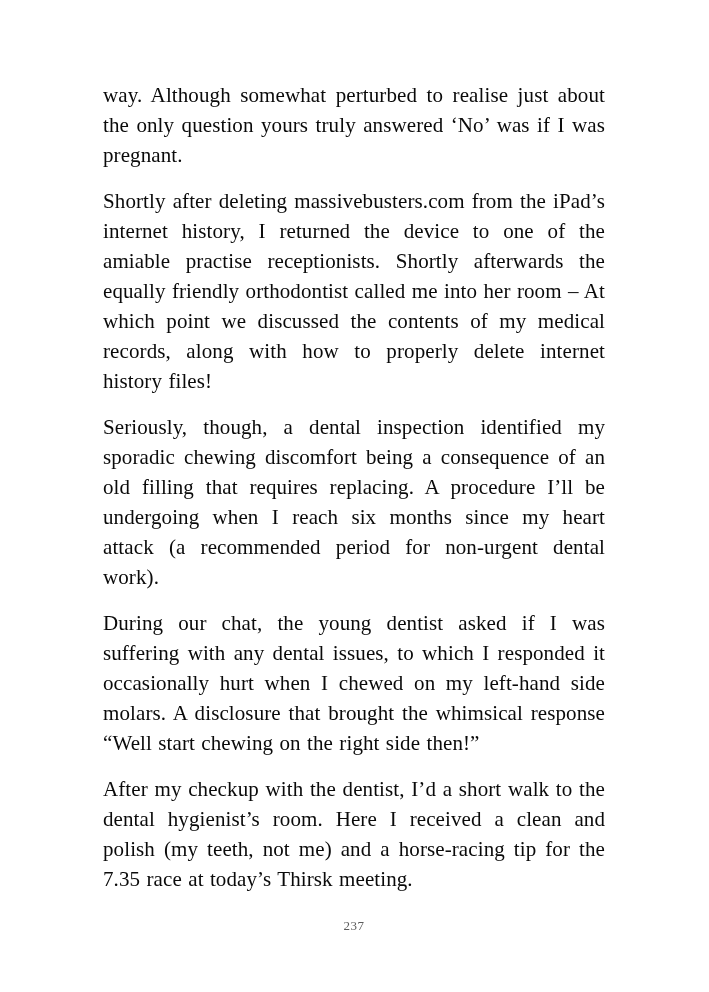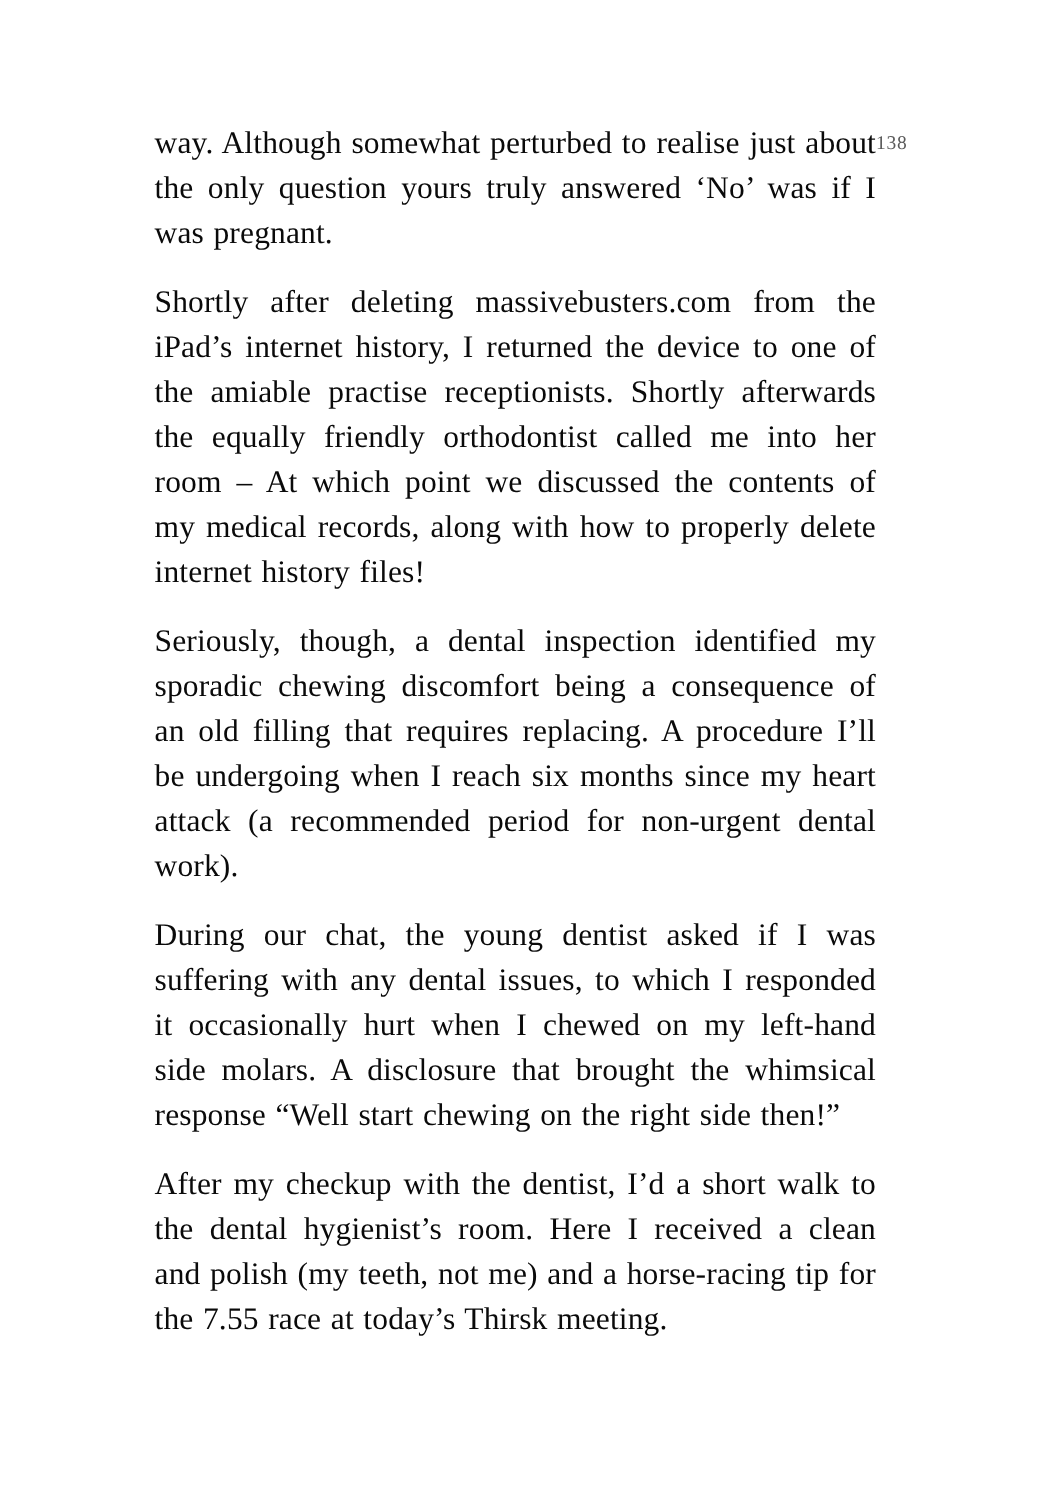--- a/index.html
+++ b/index.html
@@ -14,21 +14,21 @@
     font-family: "Liberation Serif", "DejaVu Serif", serif;
     color: #0a0a0a;
     overflow: hidden;
   }
   .page {
     box-sizing: border-box;
     width: 709px;
     height: 852px;
     padding: 80px 104px 0 103px;
     display: flex;
-    flex-direction: row;
+    flex-direction: column;
   }
   .body-text {
     flex: 1 1 auto;
   }
   .body-text p {
     margin: 0 0 16px 0;
     font-size: 21px;
     line-height: 30px;
     text-align: justify;
     text-justify: inter-word;
@@ -48,18 +48,18 @@
 </style>
 </head>
 <body>
 
 <div class="page">
   <div class="body-text">
     <p>way. Although somewhat perturbed to realise just about the only question yours truly answered ‘No’ was if I was pregnant.</p>
     <p>Shortly after deleting massivebusters.com from the iPad’s internet history, I returned the device to one of the amiable practise receptionists. Shortly afterwards the equally friendly orthodontist called me into her room – At which point we discussed the contents of my medical records, along with how to properly delete internet history files!</p>
     <p>Seriously, though, a dental inspection identified my sporadic chewing discomfort being a consequence of an old filling that requires replacing. A procedure I’ll be undergoing when I reach six months since my heart attack (a recommended period for non-urgent dental work).</p>
     <p>During our chat, the young dentist asked if I was suffering with any dental issues, to which I responded it occasionally hurt when I chewed on my left-hand side molars. A disclosure that brought the whimsical response “Well start chewing on the right side then!”</p>
-    <p>After my checkup with the dentist, I’d a short walk to the dental hygienist’s room. Here I received a clean and polish (my teeth, not me) and a horse-racing tip for the 7.55 race at today’s Thirsk meeting.</p>
+    <p>After my checkup with the dentist, I’d a short walk to the dental hygienist’s room. Here I received a clean and polish (my teeth, not me) and a horse-racing tip for the 7.35 race at today’s Thirsk meeting.</p>
   </div>
   <div class="footer">
-    <span class="page-number">138</span>
+    <span class="page-number">237</span>
   </div>
 </div>
 
 </body></html>

